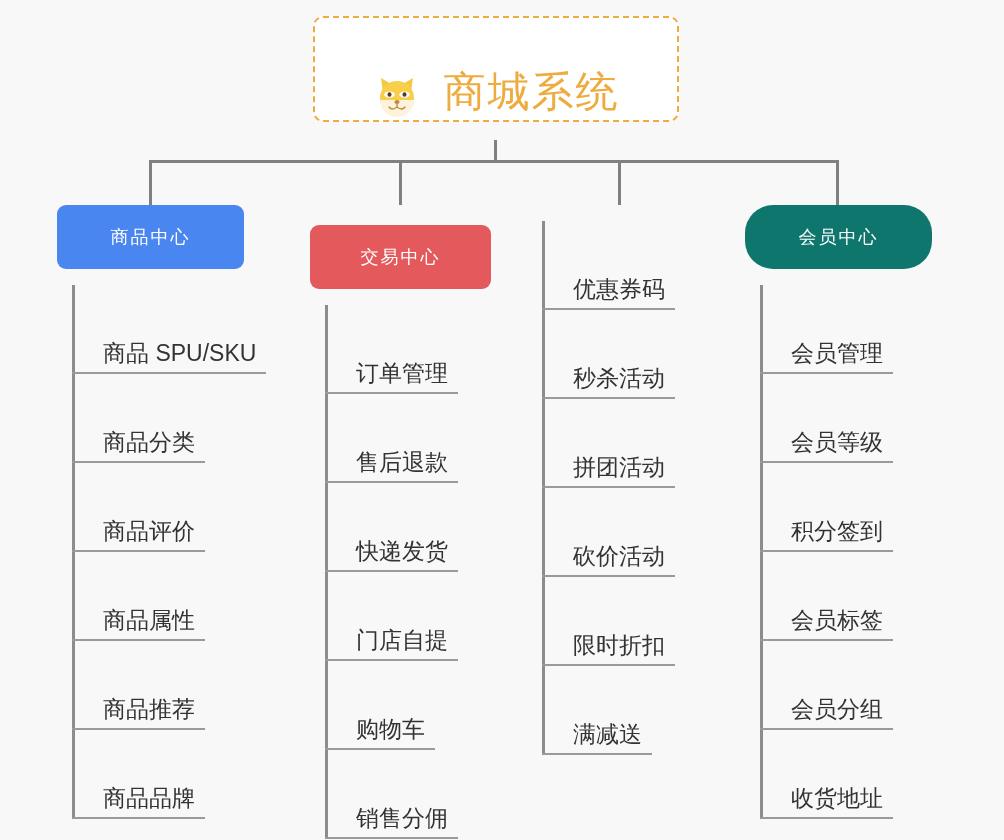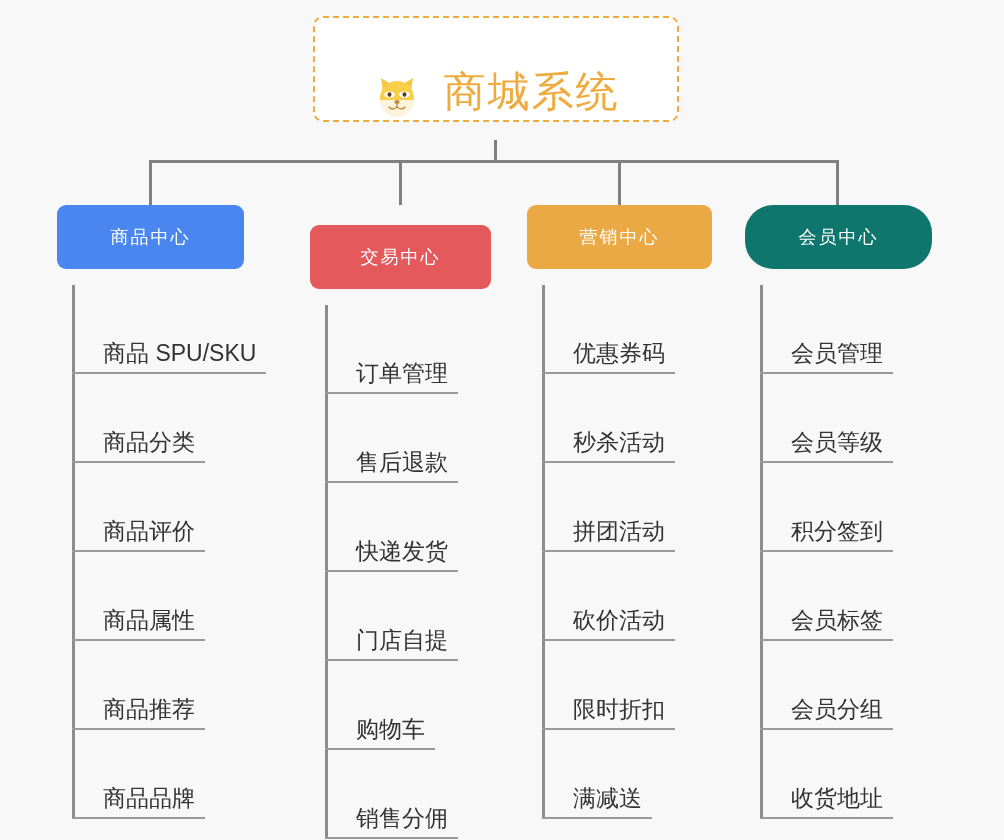--- a/index.html
+++ b/index.html
@@ -201,23 +201,20 @@
           </div>
           <div class="leaf-item">
             <span class="leaf-label">购物车</span>
           </div>
           <div class="leaf-item">
             <span class="leaf-label">销售分佣</span>
           </div>
         </div>
       </div>
       <div class="column" style="left: 527px; width: 185px;">
-        <div class="cat-header" style="background: rgb(234, 169, 68);">
-          <span>营销中心</span>
-        </div>
         <div class="leaf-list">
           <div class="leaf-trunk" style="height: 534px;"></div>
           <div class="leaf-item">
             <span class="leaf-label">优惠券码</span>
           </div>
           <div class="leaf-item">
             <span class="leaf-label">秒杀活动</span>
           </div>
           <div class="leaf-item">
             <span class="leaf-label">拼团活动</span>

